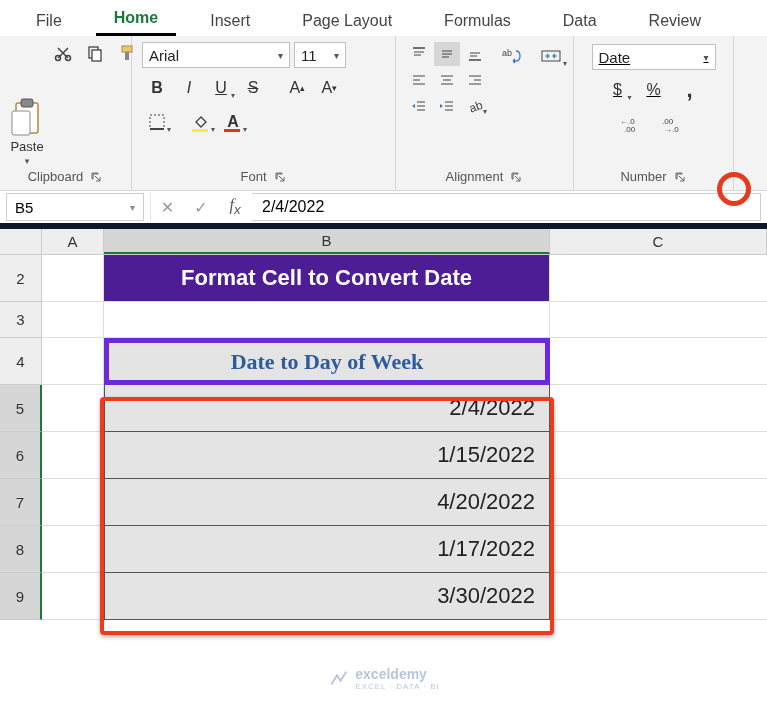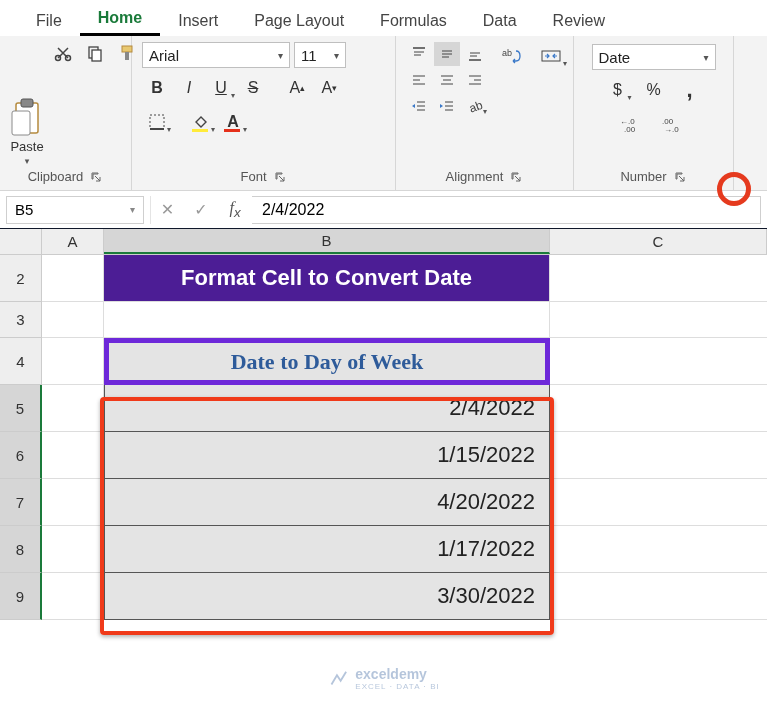--- a/index.html
+++ b/index.html
@@ -1,19 +1,19 @@
 <!DOCTYPE html>
 <html><head>
 <meta charset="utf-8">
 <style>
 * { box-sizing: border-box; margin: 0; padding: 0; font-family: "Segoe UI", Arial, sans-serif; }
 body { background: #fff; width: 767px; height: 719px; overflow: hidden; position: relative; }
 
 
-.tabs { display: flex; gap: 0; padding: 4px 0 0 18px; background: #fff; height: 36px; align-items: flex-end; }
+.tabs { display: flex; gap: 16px; padding: 4px 0 0 18px; background: #fff; height: 36px; align-items: flex-end; }
 .tab { font-size: 16px; color: #444; padding: 6px 18px 6px 18px; cursor: pointer; }
 .tab.active { color: #1a7a3a; font-weight: 600; border-bottom: 3px solid #000000; }
 
 
 .ribbon { background: #f3f3f3; border-bottom: 1px solid #d6d6d6; display: flex; height: 155px; }
 .group { border-right: 1px solid #d6d6d6; padding: 6px 10px 2px 10px; display: flex; flex-direction: column; justify-content: space-between; }
 .group-body { display: flex; gap: 6px; flex: 1; }
 .group-label { font-size: 13px; color: #555; text-align: center; display: flex; justify-content: center; align-items: center; gap: 6px; padding: 3px 0 4px 0; }
 .dlaunch { width: 14px; height: 14px; display: inline-flex; align-items: center; justify-content: center; cursor: pointer; }
 .dlaunch svg { width: 12px; height: 12px; }
@@ -46,21 +46,21 @@
 .align-grid .sq { width: 26px; height: 24px; }
 
 
 .num-combo { width: 124px; }
 .numrow { display: flex; gap: 6px; align-items: center; justify-content: center; margin-top: 6px;}
 
 
 .hl-circle { position: absolute; width: 34px; height: 34px; border: 5px solid #e53a1e; border-radius: 50%; top: 172px; left: 717px; z-index: 10; pointer-events: none;}
 
 
-.fbar { display: flex; align-items: center; border-bottom: 1px solid #0f172a; height: 38px; background: #fff; justify-content: center; }
+.fbar { display: flex; align-items: center; border-bottom: 6px solid #0f172a; height: 38px; background: #fff; justify-content: center; }
 .namebox { width: 138px; border: 1px solid #cfcfcf; height: 28px; margin: 0 6px; display: flex; align-items: center; padding: 0 8px; font-size: 15px; justify-content: space-between; background: #fff;}
 .namebox .chev { font-size: 10px; color: #888;}
 .fb-btn { width: 34px; height: 28px; display: flex; align-items: center; justify-content: center; color: #999; cursor: pointer; font-size: 16px;}
 .fb-btn.sep { border-left: 1px solid #e4e4e4; }
 .fx { font-style: italic; font-family: "Times New Roman", serif; font-size: 16px; color: #555;}
 .fval { flex: 1; border: 1px solid #cfcfcf; border-left: none; height: 28px; display: flex; align-items: center; padding: 0 10px; font-size: 16px; margin-right: 6px;}
 
 
 .sheet { position: relative; }
 .colhdrs { display: flex; height: 26px; border-bottom: 1px solid #ccc; background: #eee; }
@@ -309,21 +309,21 @@
       <span>Alignment</span>
       <span class="dlaunch">
         <svg viewBox="0 0 12 12">
             <path d="M2 2 H8 V3 H3 V8 H2 Z M5 5 L10 10 M10 6 V10 H6" fill="none" stroke="#666" stroke-width="1"></path>
           </svg>
       </span>
     </div>
   </div>
 
   <div class="group" style="width:160px">
-    <div style="flex:1; display:flex; flex-direction:column; align-items:center; padding-top:2px;">
+    <div style="flex:1; display:flex; flex-direction:column; align-items:center; padding-top:2px;text-decoration:underline;">
       <div class="combo num-combo">
         <span>Date</span>
           <span class="chev">▾</span>
       </div>
       <div class="numrow">
         <div class="sq">
             <span>$</span>
             <span class="mini-chev">▾</span>
           </div>
         <div class="sq">%</div>

